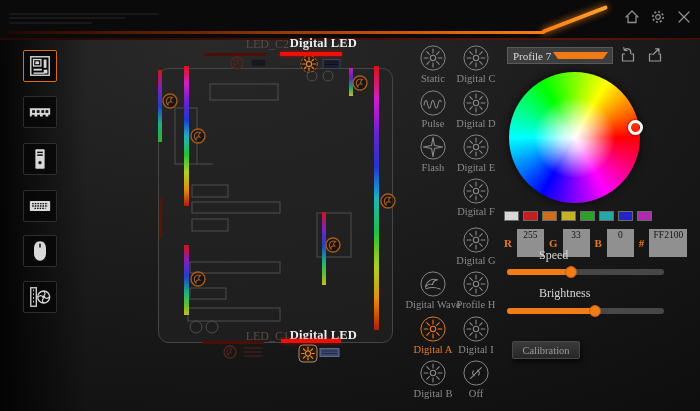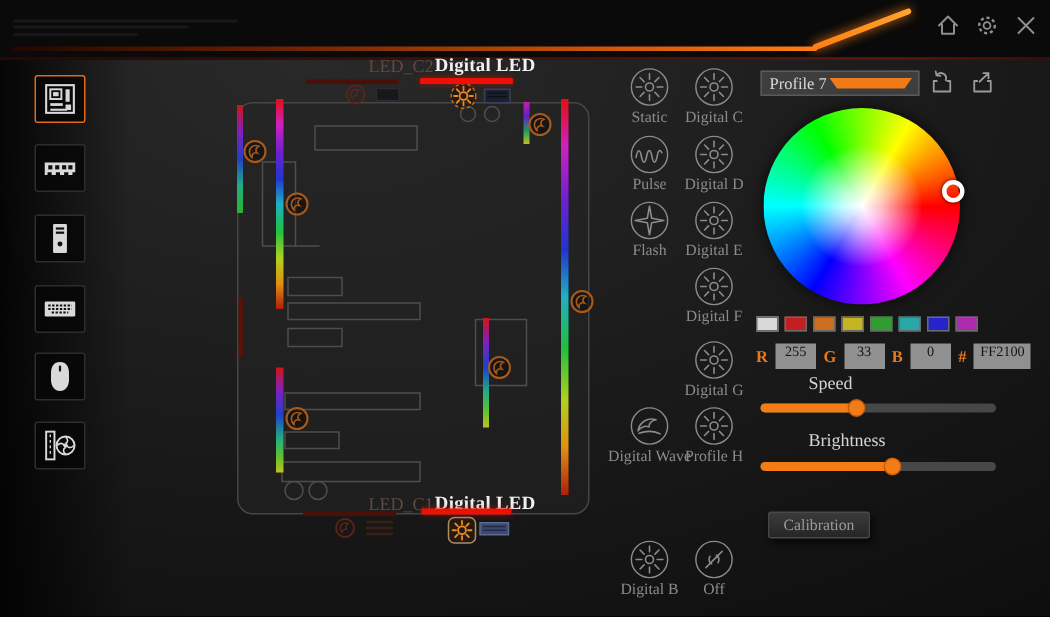--- a/index.html
+++ b/index.html
@@ -74,21 +74,21 @@
     box-shadow:0 0 10px rgba(0,0,0,.7);}
   .wheel-sel{position:absolute;left:119px;top:48px;width:9px;height:9px;border:3px solid #fff;
     border-radius:50%;box-shadow:0 0 3px rgba(0,0,0,.8);cursor:pointer;}
 
   #swatches{position:absolute;left:504px;top:171px;display:flex;gap:4px;}
   .swatch{width:15px;height:10px;border:1px solid #6a6a6a;box-sizing:border-box;cursor:pointer;}
 
   .rgb-row{position:absolute;left:504px;top:189px;display:flex;align-items:center;gap:5px;}
   .rgb-lab{color:#e9791c;font-size:11px;font-weight:bold;}
   .rgb-val{background:#909090;color:#141414;font-size:9.5px;text-align:center;
-    width:27px;height:17px;line-height:12px;cursor:text;}
+    width:27px;height:28px;line-height:12px;cursor:text;}
   .rgb-val.hex{width:38px;}
 
   .ctl-label{position:absolute;left:507px;font-size:12px;color:#d6d6d6;margin-left:32px;}
   .slider{position:absolute;left:507px;width:157px;height:6px;background:#474747;border-radius:3px;cursor:pointer;}
   .slider-fill{position:relative;height:6px;background:#f47c16;border-radius:3px;}
   .slider-thumb{position:absolute;right:-6px;top:50%;transform:translateY(-50%);
     width:12px;height:12px;border-radius:50%;background:#f47c16;border:1px solid #c35e0d;box-sizing:border-box;cursor:grab;}
 
   .calib{position:absolute;left:512px;top:301px;width:68px;height:18px;
     background:linear-gradient(#3b3b3b,#262626);border:1px solid #484848;border-radius:2px;
@@ -354,20 +354,30 @@
         <div class="mode" style="left: 405px; top: 230px;"><span class="mode-icon"><svg viewBox="0 0 44 44">
               <circle class="rg" cx="22" cy="22" r="19"></circle>
               <path class="gl" d="M10 27c1.5-9 10-14.5 19-11.5-4.5.8-7.5 3.7-7.5 7.5-3.5-1.7-8.5-.2-11.5 4Z"></path>
               <path class="gl" d="M11 29.5c7-2.5 15-2.5 22 .5"></path>
             </svg></span><span class="mode-label">Digital Wave</span></div>
         <div class="mode" style="left: 448px; top: 230px;"><span class="mode-icon"><svg viewBox="0 0 44 44">
               <circle class="rg" cx="22" cy="22" r="19"></circle>
               <circle class="gl" cx="22" cy="22" r="4.2"></circle>
               <path class="gl" d="M22 8v6M22 30v6M8 22h6M30 22h6M12.1 12.1l4.2 4.2M27.7 27.7l4.2 4.2M31.9 12.1l-4.2 4.2M16.3 27.7l-4.2 4.2"></path>
             </svg></span><span class="mode-label">Profile H</span></div>
+        <div class="mode active" style="left: 405px; top: 275px;"><span class="mode-icon"><svg viewBox="0 0 44 44">
+              <circle class="rg" cx="22" cy="22" r="19"></circle>
+              <circle class="gl" cx="22" cy="22" r="4.2"></circle>
+              <path class="gl" d="M22 8v6M22 30v6M8 22h6M30 22h6M12.1 12.1l4.2 4.2M27.7 27.7l4.2 4.2M31.9 12.1l-4.2 4.2M16.3 27.7l-4.2 4.2"></path>
+            </svg></span><span class="mode-label">Digital A</span></div>
+        <div class="mode" style="left: 448px; top: 275px;"><span class="mode-icon"><svg viewBox="0 0 44 44">
+              <circle class="rg" cx="22" cy="22" r="19"></circle>
+              <circle class="gl" cx="22" cy="22" r="4.2"></circle>
+              <path class="gl" d="M22 8v6M22 30v6M8 22h6M30 22h6M12.1 12.1l4.2 4.2M27.7 27.7l4.2 4.2M31.9 12.1l-4.2 4.2M16.3 27.7l-4.2 4.2"></path>
+            </svg></span><span class="mode-label">Digital I</span></div>
         <div class="mode" style="left: 405px; top: 319px;"><span class="mode-icon"><svg viewBox="0 0 44 44">
               <circle class="rg" cx="22" cy="22" r="19"></circle>
               <circle class="gl" cx="22" cy="22" r="4.2"></circle>
               <path class="gl" d="M22 8v6M22 30v6M8 22h6M30 22h6M12.1 12.1l4.2 4.2M27.7 27.7l4.2 4.2M31.9 12.1l-4.2 4.2M16.3 27.7l-4.2 4.2"></path>
             </svg></span><span class="mode-label">Digital B</span></div>
         <div class="mode" style="left: 448px; top: 319px;"><span class="mode-icon"><svg viewBox="0 0 44 44">
               <circle class="rg" cx="22" cy="22" r="19"></circle>
               <path class="gl" d="M13.5 30.5l17-17M19.5 26.5c-2.8-1.4-3.6-5.2-1.6-7.8M24.5 17.5c2.8 1.4 3.6 5.2 1.6 7.8"></path>
             </svg></span><span class="mode-label">Off</span></div>
       </section>

